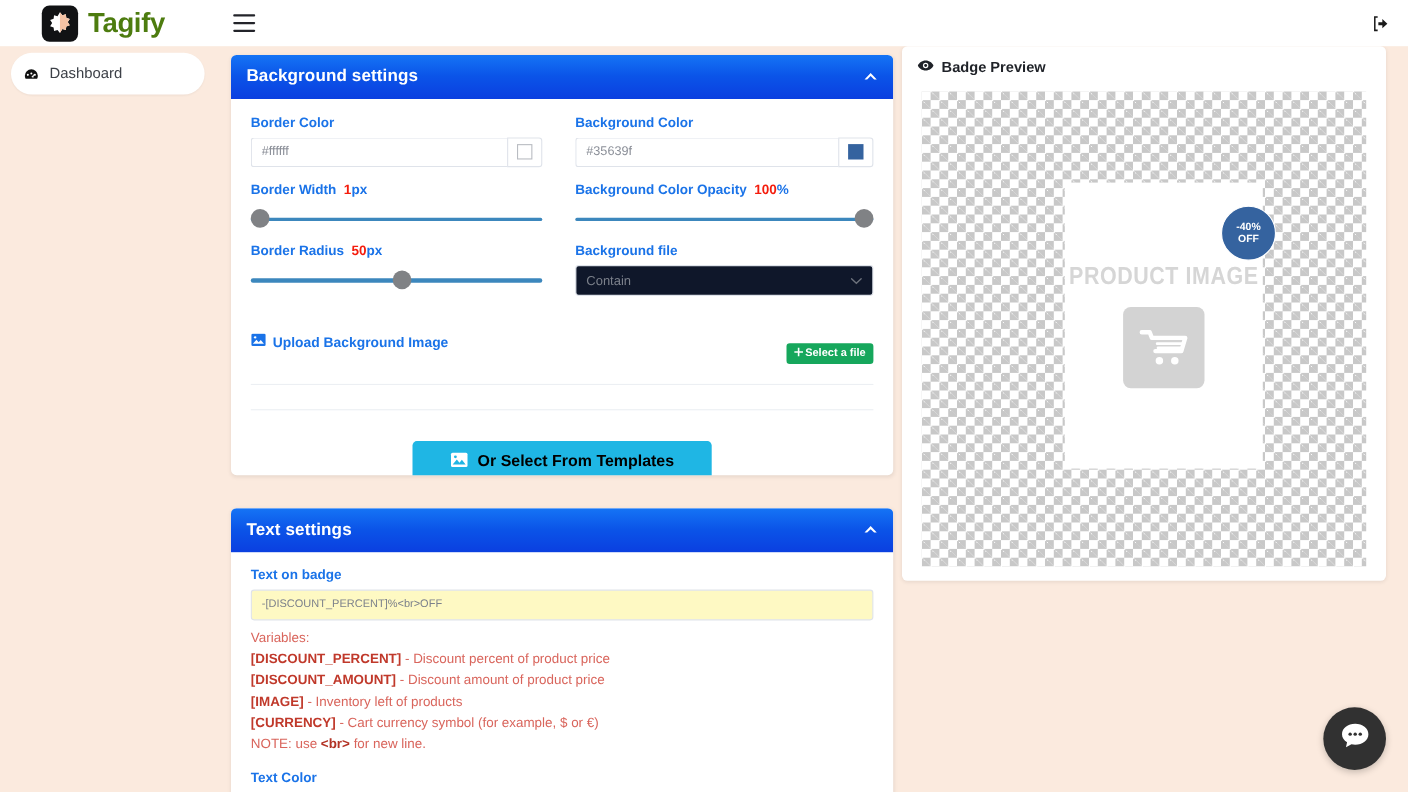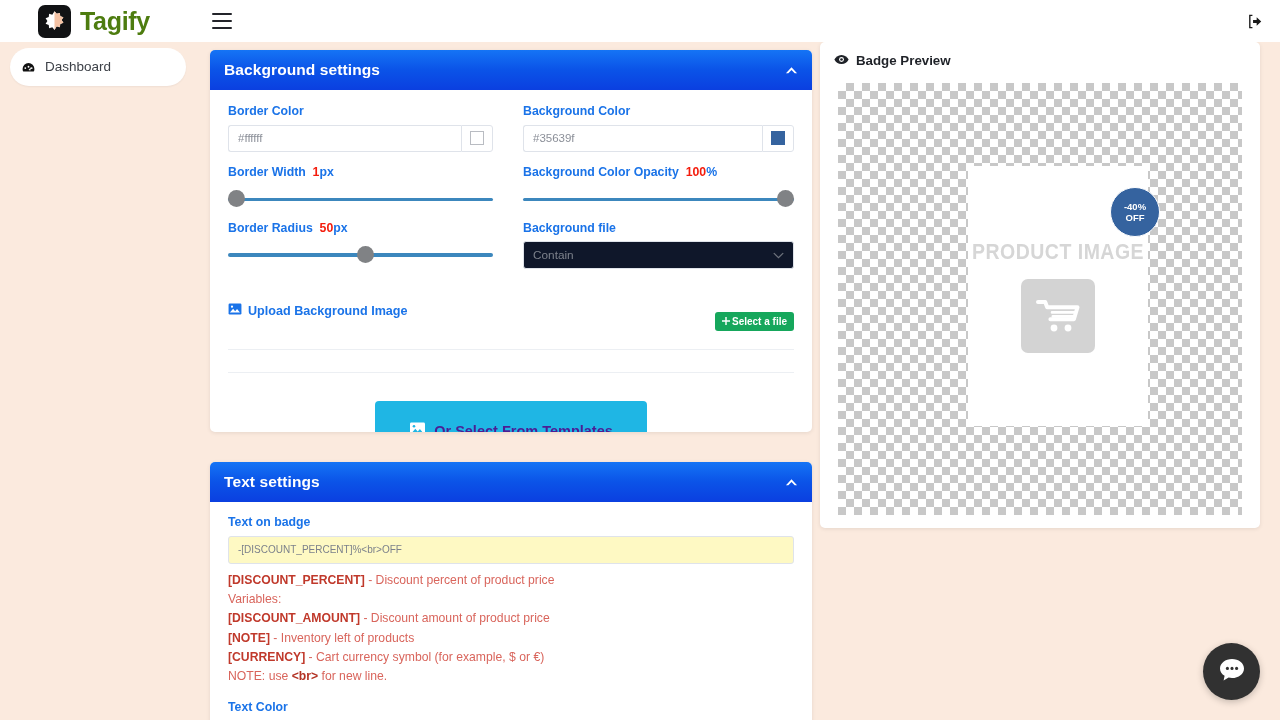--- a/index.html
+++ b/index.html
@@ -150,25 +150,25 @@
     height: 19px; padding: 0 7px;
     display: flex; align-items: center; gap: 2px;
     cursor: pointer;
     margin-top: 22px;
   }
   .hr { height: 1px; background: #eceff3; margin: 18px 0 0 0; }
   .hr2 { height: 1px; background: #eceff3; margin: 22px 0 0 0; }
 
   .tpl-wrap { display: flex; justify-content: center; margin-top: 28px; }
   .btn-cyan {
-    background: #1fb6e4; color: #4c1d95;
+    background: #1fb6e4; color: #000000;
     font-size: 14.5px; font-weight: bold;
     border: none; border-radius: 4px;
     height: 38px; padding: 0 34px;
-    display: flex; align-items: flex-end; gap: 8px;
+    display: flex; align-items: center; gap: 8px;
     cursor: pointer;
   }
 
   
   .badge-text-input {
     width: 100%; height: 28px;
     border: 1px solid #dfe3ea; border-radius: 3px;
     font-size: 10px; color: #7c818b;
     padding: 0 9px; outline: none; background: #fef9c3;
     font-family: "Liberation Sans", sans-serif;
@@ -400,29 +400,29 @@
           <path d="M7 1 13 7.4h-2.6L7 4 3.6 7.4H1z" fill="#ffffff"></path>
         </svg>
       </div>
     </div>
 
     <div class="panel-body" style="padding-top:13px;">
       <div class="field-label">Text on badge</div>
       <input class="badge-text-input" type="text" readonly="" value="-[DISCOUNT_PERCENT]%&lt;br&gt;OFF" style="">
 
       <div class="vars">
+        <div>Variables:</div>
         <div>
           <b>[DISCOUNT_PERCENT]</b><span> - Discount percent of product price</span>
         </div>
-        <div>Variables:</div>
         <div>
           <b>[DISCOUNT_AMOUNT]</b><span> - Discount amount of product price</span>
         </div>
         <div>
-          <b>[NOTE]</b><span> - Inventory left of products</span>
+          <b>[IMAGE]</b><span> - Inventory left of products</span>
         </div>
         <div>
           <b>[CURRENCY]</b><span> - Cart currency symbol (for example, $ or €)</span>
         </div>
         <div class="note">
           <span>NOTE: use </span><b>&lt;br&gt;</b><span> for new line.</span>
         </div>
       </div>
 
       <div class="field-label" style="margin-top:14px;">Text Color</div>

